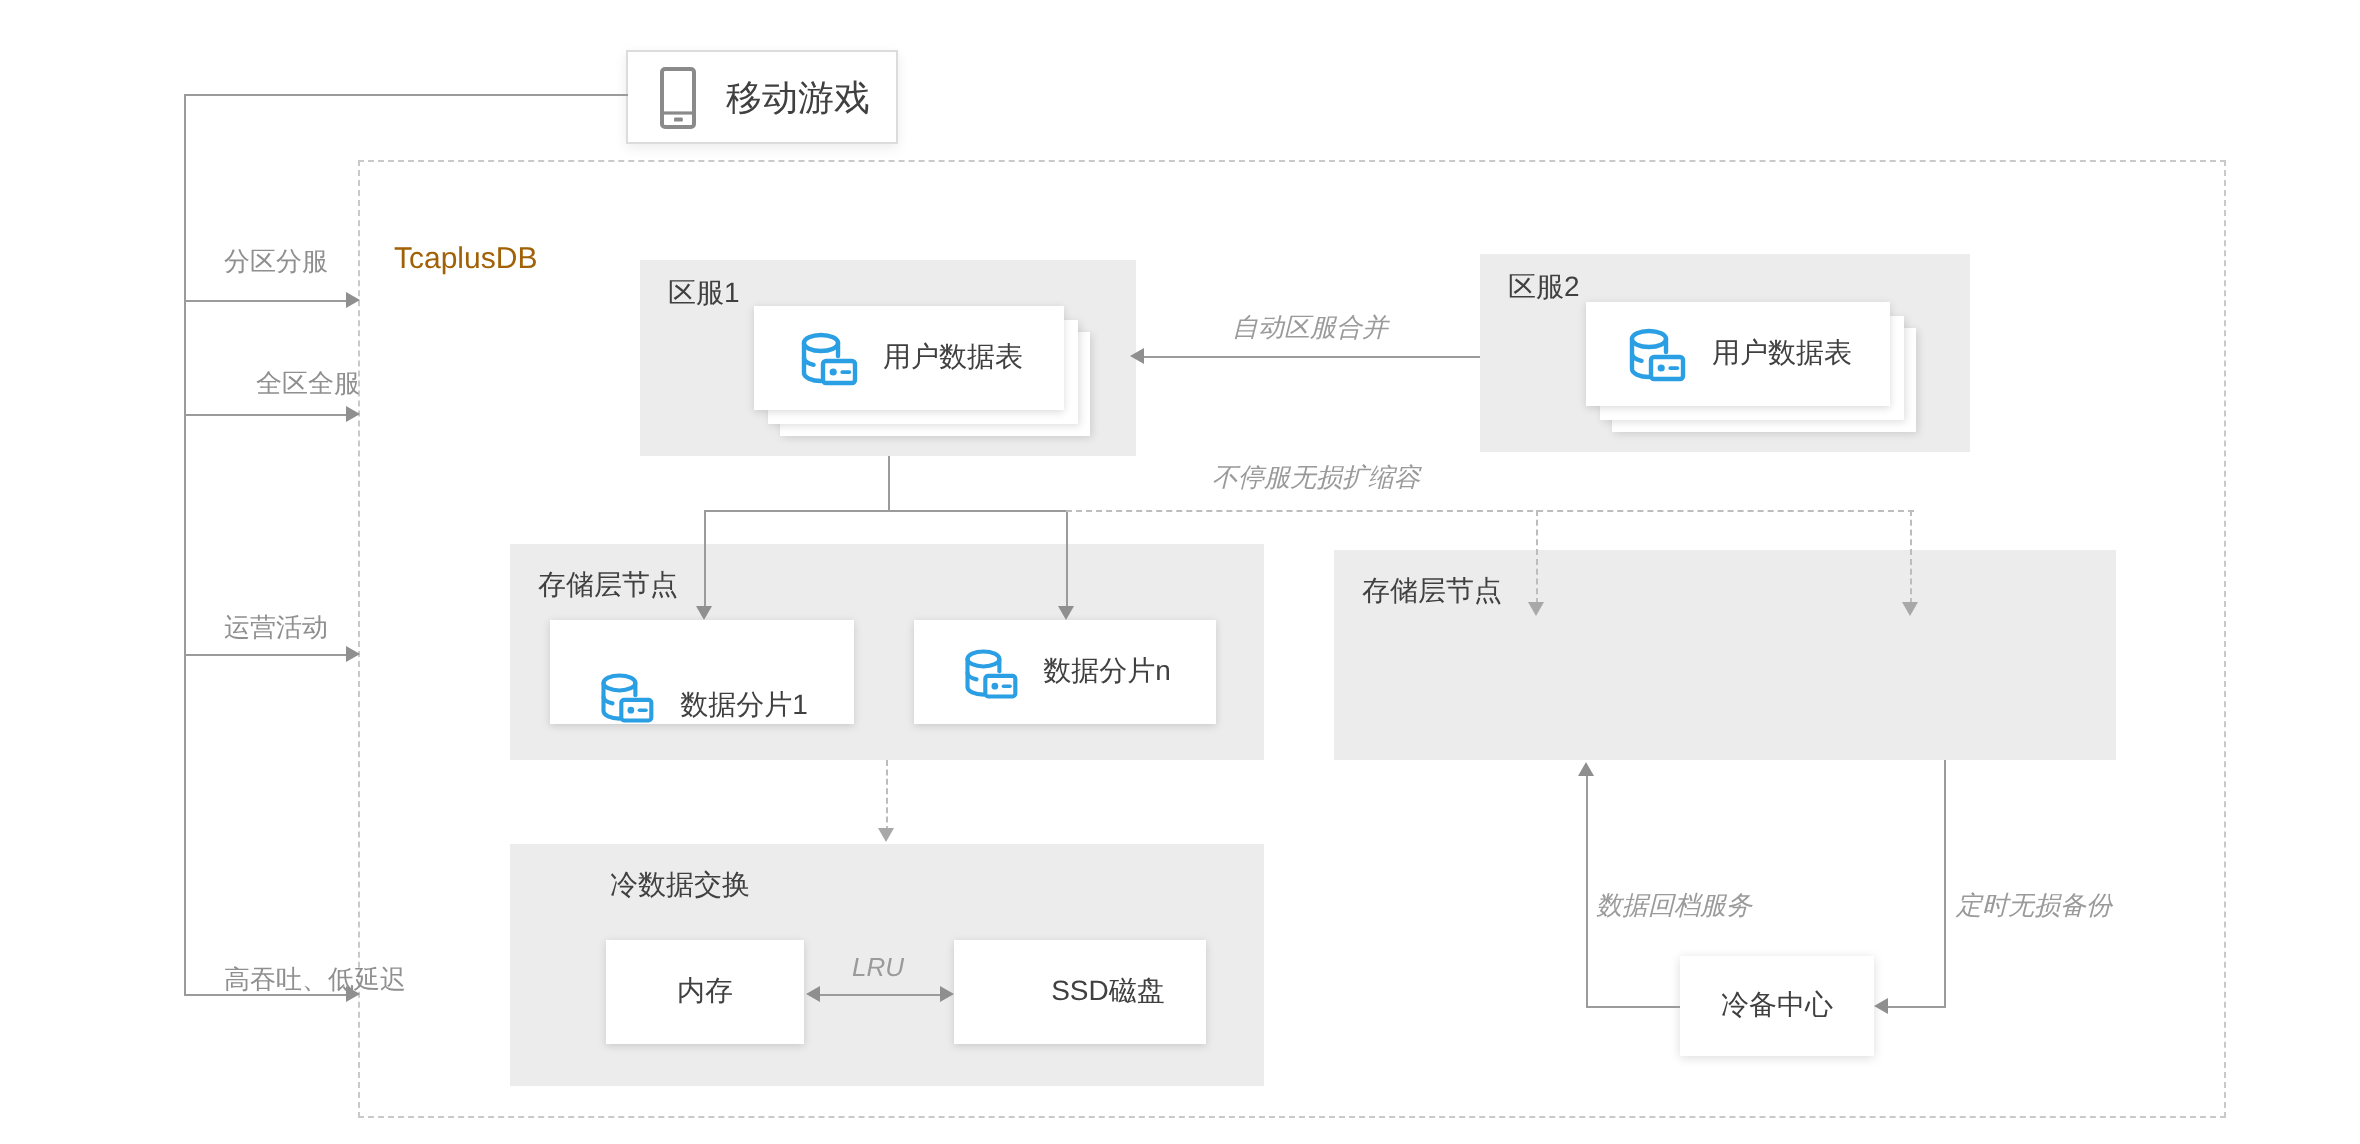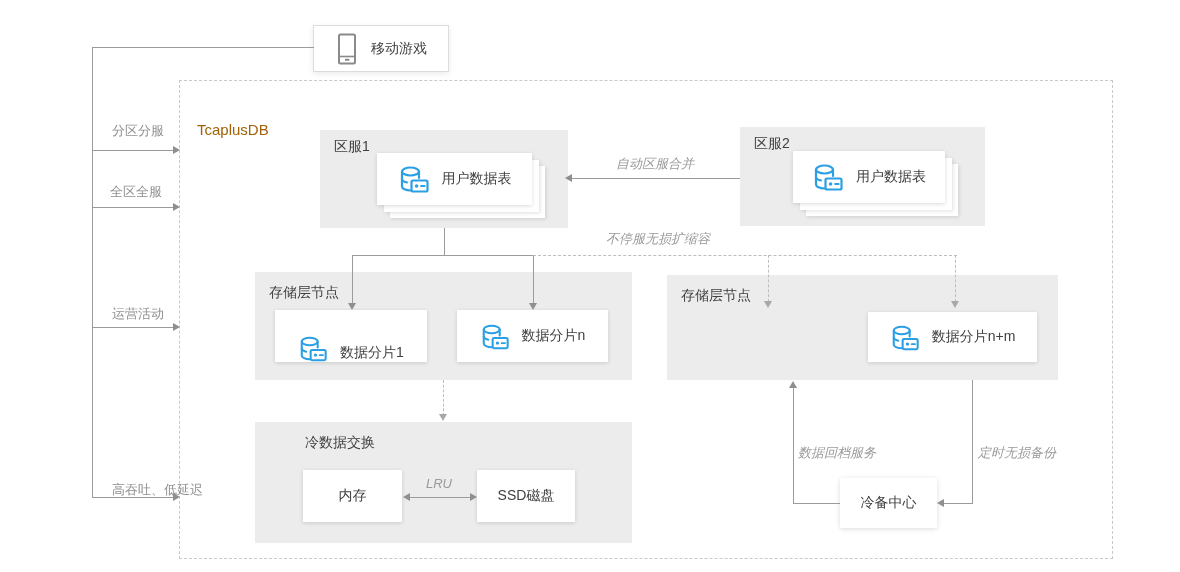--- a/index.html
+++ b/index.html
@@ -12,21 +12,21 @@
 
   
   .card{position:absolute;background:#fff;box-shadow:0 1px 4px rgba(0,0,0,.15);
         display:flex;align-items:center;justify-content:center;gap:12px;
         font-size:14px;color:#404040;z-index:3;white-space:nowrap;}
   .sheet{position:absolute;background:#fff;box-shadow:1px 1px 4px rgba(0,0,0,.13);z-index:2;}
 
   .client{position:absolute;background:#fff;border:1px solid #dcdcdc;
           box-shadow:0 2px 6px rgba(0,0,0,.08);
           display:flex;align-items:center;justify-content:center;gap:12px;
-          font-size:14px;color:#404040;z-index:3;}
+          font-size:18px;color:#404040;z-index:3;}
 
   .dashedbox{position:absolute;border:1px dashed #c9c9c9;z-index:0;}
   .dbtitle{position:absolute;font-size:15px;color:#a16207;z-index:2;margin-top:30px;}
 
   
   .hl{position:absolute;height:1px;background:#9b9b9b;z-index:4;}
   .vl{position:absolute;width:1px;background:#9b9b9b;z-index:4;}
   .dhl{position:absolute;height:0;border-top:1px dashed #bdbdbd;z-index:4;}
   .dvl{position:absolute;width:0;border-left:1px dashed #bdbdbd;z-index:4;}
 
@@ -70,21 +70,21 @@
 
   <div class="vl" style="left:92px;top:47px;height:450px;"></div>
   <div class="hl" style="left:92px;top:47px;width:222px;"></div>
 
   <div class="hl" style="left:92px;top:150px;width:81px;"></div>
   <div class="ah ah-r" style="left:173px;top:146px;"></div>
   <div class="rlabel" style="left:112px;top:122px;">分区分服</div>
 
   <div class="hl" style="left:92px;top:207px;width:81px;"></div>
   <div class="ah ah-r" style="left:173px;top:203px;"></div>
-  <div class="rlabel" style="left:110px;top:183px;">全区全服</div>
+  <div class="rlabel" style="left:128px;top:183px;">全区全服</div>
 
   <div class="hl" style="left:92px;top:327px;width:81px;"></div>
   <div class="ah ah-r" style="left:173px;top:323px;"></div>
   <div class="rlabel" style="left:112px;top:305px;">运营活动</div>
 
   <div class="hl" style="left:92px;top:497px;width:81px;"></div>
   <div class="ah ah-r" style="left:173px;top:493px;"></div>
   <div class="rlabel" style="left:112px;top:481px;">高吞吐、低延迟</div>
 
   <div class="client" style="left:313px;top:25px;width:134px;height:45px;">
@@ -147,36 +147,30 @@
   </div>
   <div class="card" style="left:457px;top:310px;width:151px;height:52px;">
     <svg class="icon" width="30" height="27" viewBox="0 0 32 28">
         <use href="#db-icon"></use>
       </svg>
     <span>数据分片n</span>
   </div>
 
   <div class="gbox" style="left:667px;top:275px;width:391px;height:105px;"></div>
   <div class="gtitle" style="left:681px;top:287px;">存储层节点</div>
-  <div class="card" style="left:868px;top:312px;width:169px;height:50px;">
-    <svg class="icon" width="30" height="27" viewBox="0 0 32 28">
-        <use href="#db-icon"></use>
-      </svg>
-    <span>数据分片n+m</span>
-  </div>
 
   <div class="dvl" style="left:443px;top:380px;height:36px;"></div>
   <div class="ah ah-d ah-dim" style="left:439px;top:414px;"></div>
 
   <div class="gbox" style="left:255px;top:422px;width:377px;height:121px;"></div>
   <div class="gtitle" style="left:269px;top:434px;margin-left:36px;">冷数据交换</div>
   <div class="card" style="left:303px;top:470px;width:99px;height:52px;">
     <span>内存</span>
   </div>
-  <div class="card" style="left:477px;top:470px;width:98px;height:52px;">
+  <div class="card" style="left:477px;top:470px;width:98px;height:52px;padding-left:28px;">
     <span>SSD磁盘</span>
   </div>
   <div class="hl" style="left:410px;top:497px;width:60px;"></div>
   <div class="ah ah-l" style="left:403px;top:493px;"></div>
   <div class="ah ah-r" style="left:470px;top:493px;"></div>
   <div class="elabel" style="left:426px;top:476px;">LRU</div>
 
   <div class="card" style="left:840px;top:478px;width:97px;height:50px;box-shadow:0 1px 5px rgba(0,0,0,.14);">
     <span>冷备中心</span>
   </div>

